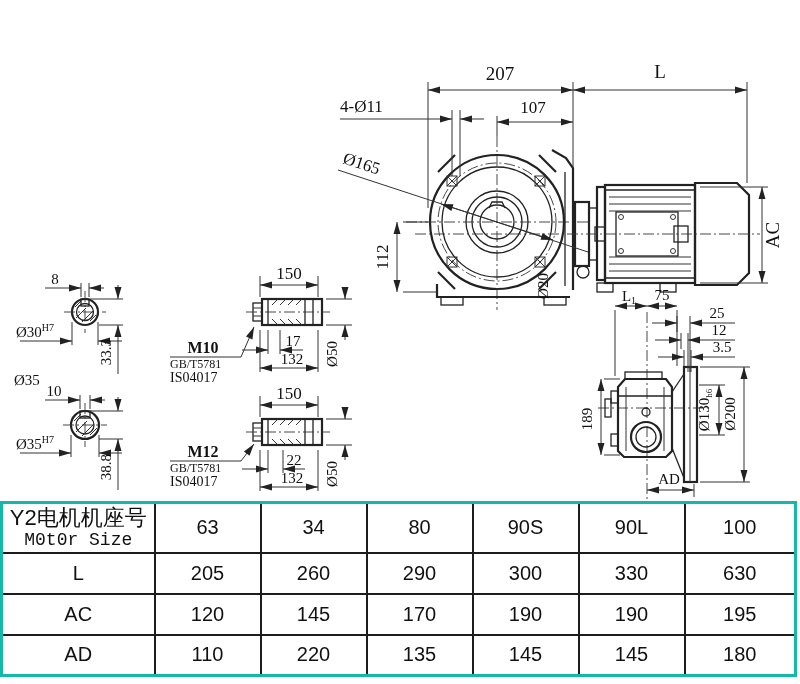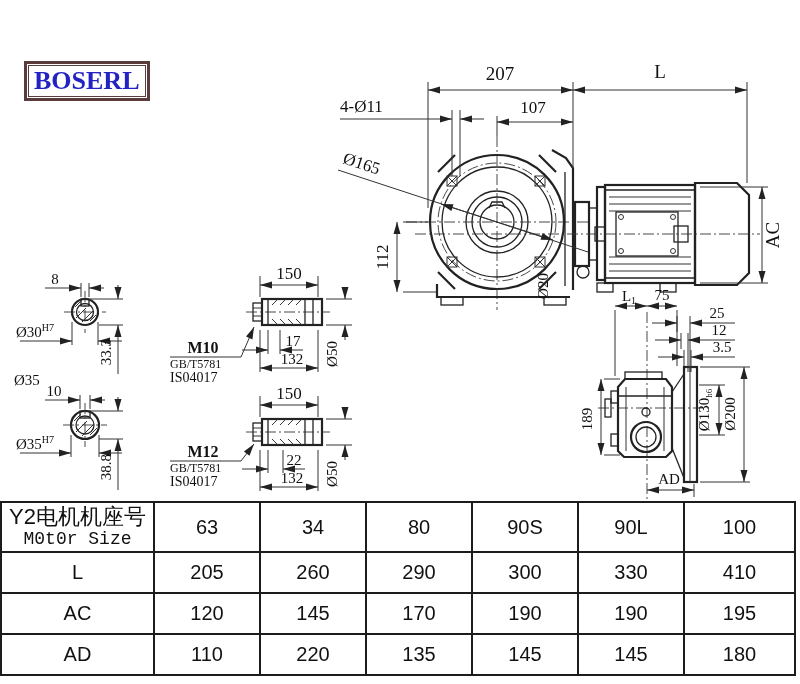--- a/index.html
+++ b/index.html
@@ -15,37 +15,34 @@
   .o1{fill:none;stroke:#222;stroke-width:1.3}
   .d {fill:none;stroke:#333;stroke-width:1}
   .cl{fill:none;stroke:#333;stroke-width:0.9;stroke-dasharray:11 3 2 3}
   .t15{font:15px "Liberation Serif",serif;fill:#111}
   .t17{font:17px "Liberation Serif",serif;fill:#111}
   .t19{font:19px "Liberation Serif",serif;fill:#111}
   .t13{font:12px "Liberation Serif",serif;fill:#111}
   .t14{font:14px "Liberation Serif",serif;fill:#111}
   .t16b{font:600 16px "Liberation Serif",serif;fill:#111}
   .tbl{position:absolute;left:0;top:501px;width:632px;border-collapse:collapse;
-       table-layout:fixed;border:1px solid #14b8a6}
+       table-layout:fixed;border:3px solid #14b8a6}
   .tbl th,.tbl td{border:2px solid #1c1c1c;text-align:center;vertical-align:middle;
        padding:0;font-weight:normal;color:#111;background:#fff}
   .tbl tr.hd{height:50px}
   .tbl tr.bd{height:41px}
   .hdr-cn{font-size:22px;line-height:25px;white-space:nowrap}
   .hdr-en{font-family:Liberation Mono, monospace;font-size:18px;line-height:21px;white-space:nowrap}
   .colv{font-size:20px}
 </style>
 </head>
 <body>
 
 <div class="page">
 
-  <div class="logo">
-    <div class="logo-inner">BOSERL</div>
-  </div>
 
   <svg class="draw" width="800" height="505" viewBox="0 0 800 505">
     <defs>
       <marker id="mE" markerUnits="userSpaceOnUse" markerWidth="14" markerHeight="10" refX="13" refY="5" orient="auto">
           <path d="M1,1.5 L13,5 L1,8.5 Z" fill="#222"></path>
         </marker>
       <marker id="mS" markerUnits="userSpaceOnUse" markerWidth="14" markerHeight="10" refX="1" refY="5" orient="auto">
           <path d="M13,1.5 L1,5 L13,8.5 Z" fill="#222"></path>
         </marker>
     </defs>
@@ -375,21 +372,21 @@
         <th class="colv">90L</th>
         <th class="colv">100</th>
       </tr>
       <tr class="bd">
         <td class="colv">L</td>
         <td class="colv">205</td>
         <td class="colv">260</td>
         <td class="colv">290</td>
         <td class="colv">300</td>
         <td class="colv">330</td>
-        <td class="colv">410</td>
+        <td class="colv">630</td>
       </tr>
       <tr class="bd">
         <td class="colv">AC</td>
         <td class="colv">120</td>
         <td class="colv">145</td>
         <td class="colv">170</td>
         <td class="colv">190</td>
         <td class="colv">190</td>
         <td class="colv">195</td>
       </tr>

